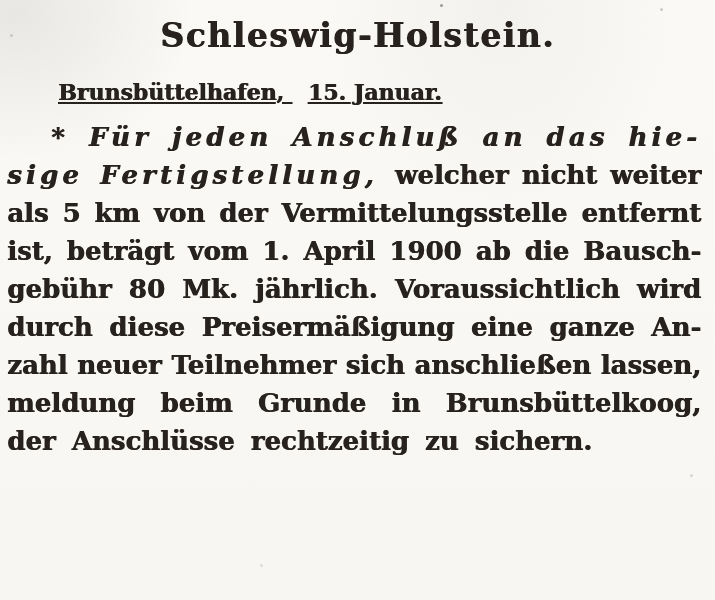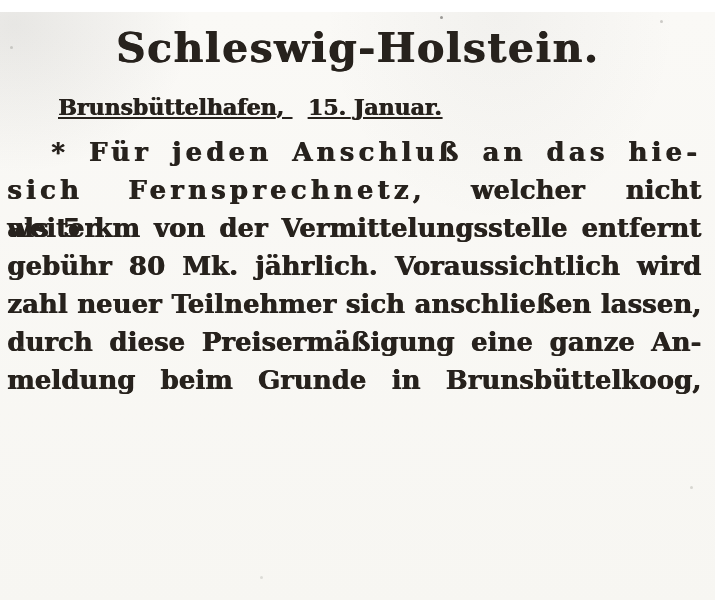--- a/index.html
+++ b/index.html
@@ -24,22 +24,22 @@
     width: 3px; height: 3px; border-radius: 50%;
     background: rgba(80,78,74,0.55);
     box-shadow:
       220px 4px 0 rgba(120,118,112,0.35),
       -430px 30px 0 rgba(120,118,112,0.30),
       -420px 330px 0 rgba(130,128,120,0.30),
       250px 470px 0 rgba(130,128,120,0.28),
       -180px 560px 0 rgba(140,138,130,0.25);
   }
   .headline {
-    margin: 12px; padding-top: 8px;
-    font-size: 41px; line-height: 56px;
+    margin: 0; padding-top: 8px;
+    font-size: 33px; line-height: 56px;
     text-align: center;
     letter-spacing: 1.5px;
     text-shadow: 0.8px 0 0 currentColor;
   }
   .dateline {
     margin: 9px 0 0 0;
     padding-left: 58px;
     font-size: 22px; line-height: 38px;
     text-shadow: 0.8px 0 0 currentColor;
     white-space: nowrap;
@@ -57,37 +57,39 @@
     white-space: nowrap;
   }
   .line.just {
     white-space: normal;
     text-align: justify;
     text-align-last: justify;
     -moz-text-align-last: justify;
   }
   .line.first { padding-left: 44px; }
   .line.flush { word-spacing: 7px; }
-  .sperr { letter-spacing: 0.16em; }
+  .sperr { letter-spacing: 0.16em; font-style: italic; }
 </style>
 </head>
 <body>
 
 <div class="page">
   <span class="speckles"></span>
 
   <h1 class="headline">Schleswig-Holstein.</h1>
 
   <p class="dateline">
     <span class="place">Brunsbüttelhafen,</span>
     <span class="date">15. Januar.</span>
   </p>
 
   <div class="article-body">
       <div class="line just first"><span class="sperr">* Für jeden Anschluß an das hie-</span></div>
-      <div class="line just"><span class="sperr">sich Fernsprechnetz, </span><span>welcher nicht weiter</span></div>
+      <div class="line just"><span class="sperr">sige Fertigstellung, </span><span>welcher nicht weiter</span></div>
       <div class="line just"><span>als 5 km von der Vermittelungsstelle entfernt</span></div>
+      <div class="line just"><span>ist, beträgt vom 1. April 1900 ab die Bausch-</span></div>
       <div class="line just"><span>gebühr 80 Mk. jährlich. Voraussichtlich wird</span></div>
+      <div class="line just"><span>durch diese Preisermäßigung eine ganze An-</span></div>
       <div class="line just"><span>zahl neuer Teilnehmer sich anschließen lassen,</span></div>
-      <div class="line just"><span>durch diese Preisermäßigung eine ganze An-</span></div>
       <div class="line just"><span>meldung beim Grunde in Brunsbüttelkoog,</span></div>
+      <div class="line flush"><span>der Anschlüsse rechtzeitig zu sichern.</span></div>
     </div>
 </div>
 
 </body></html>

